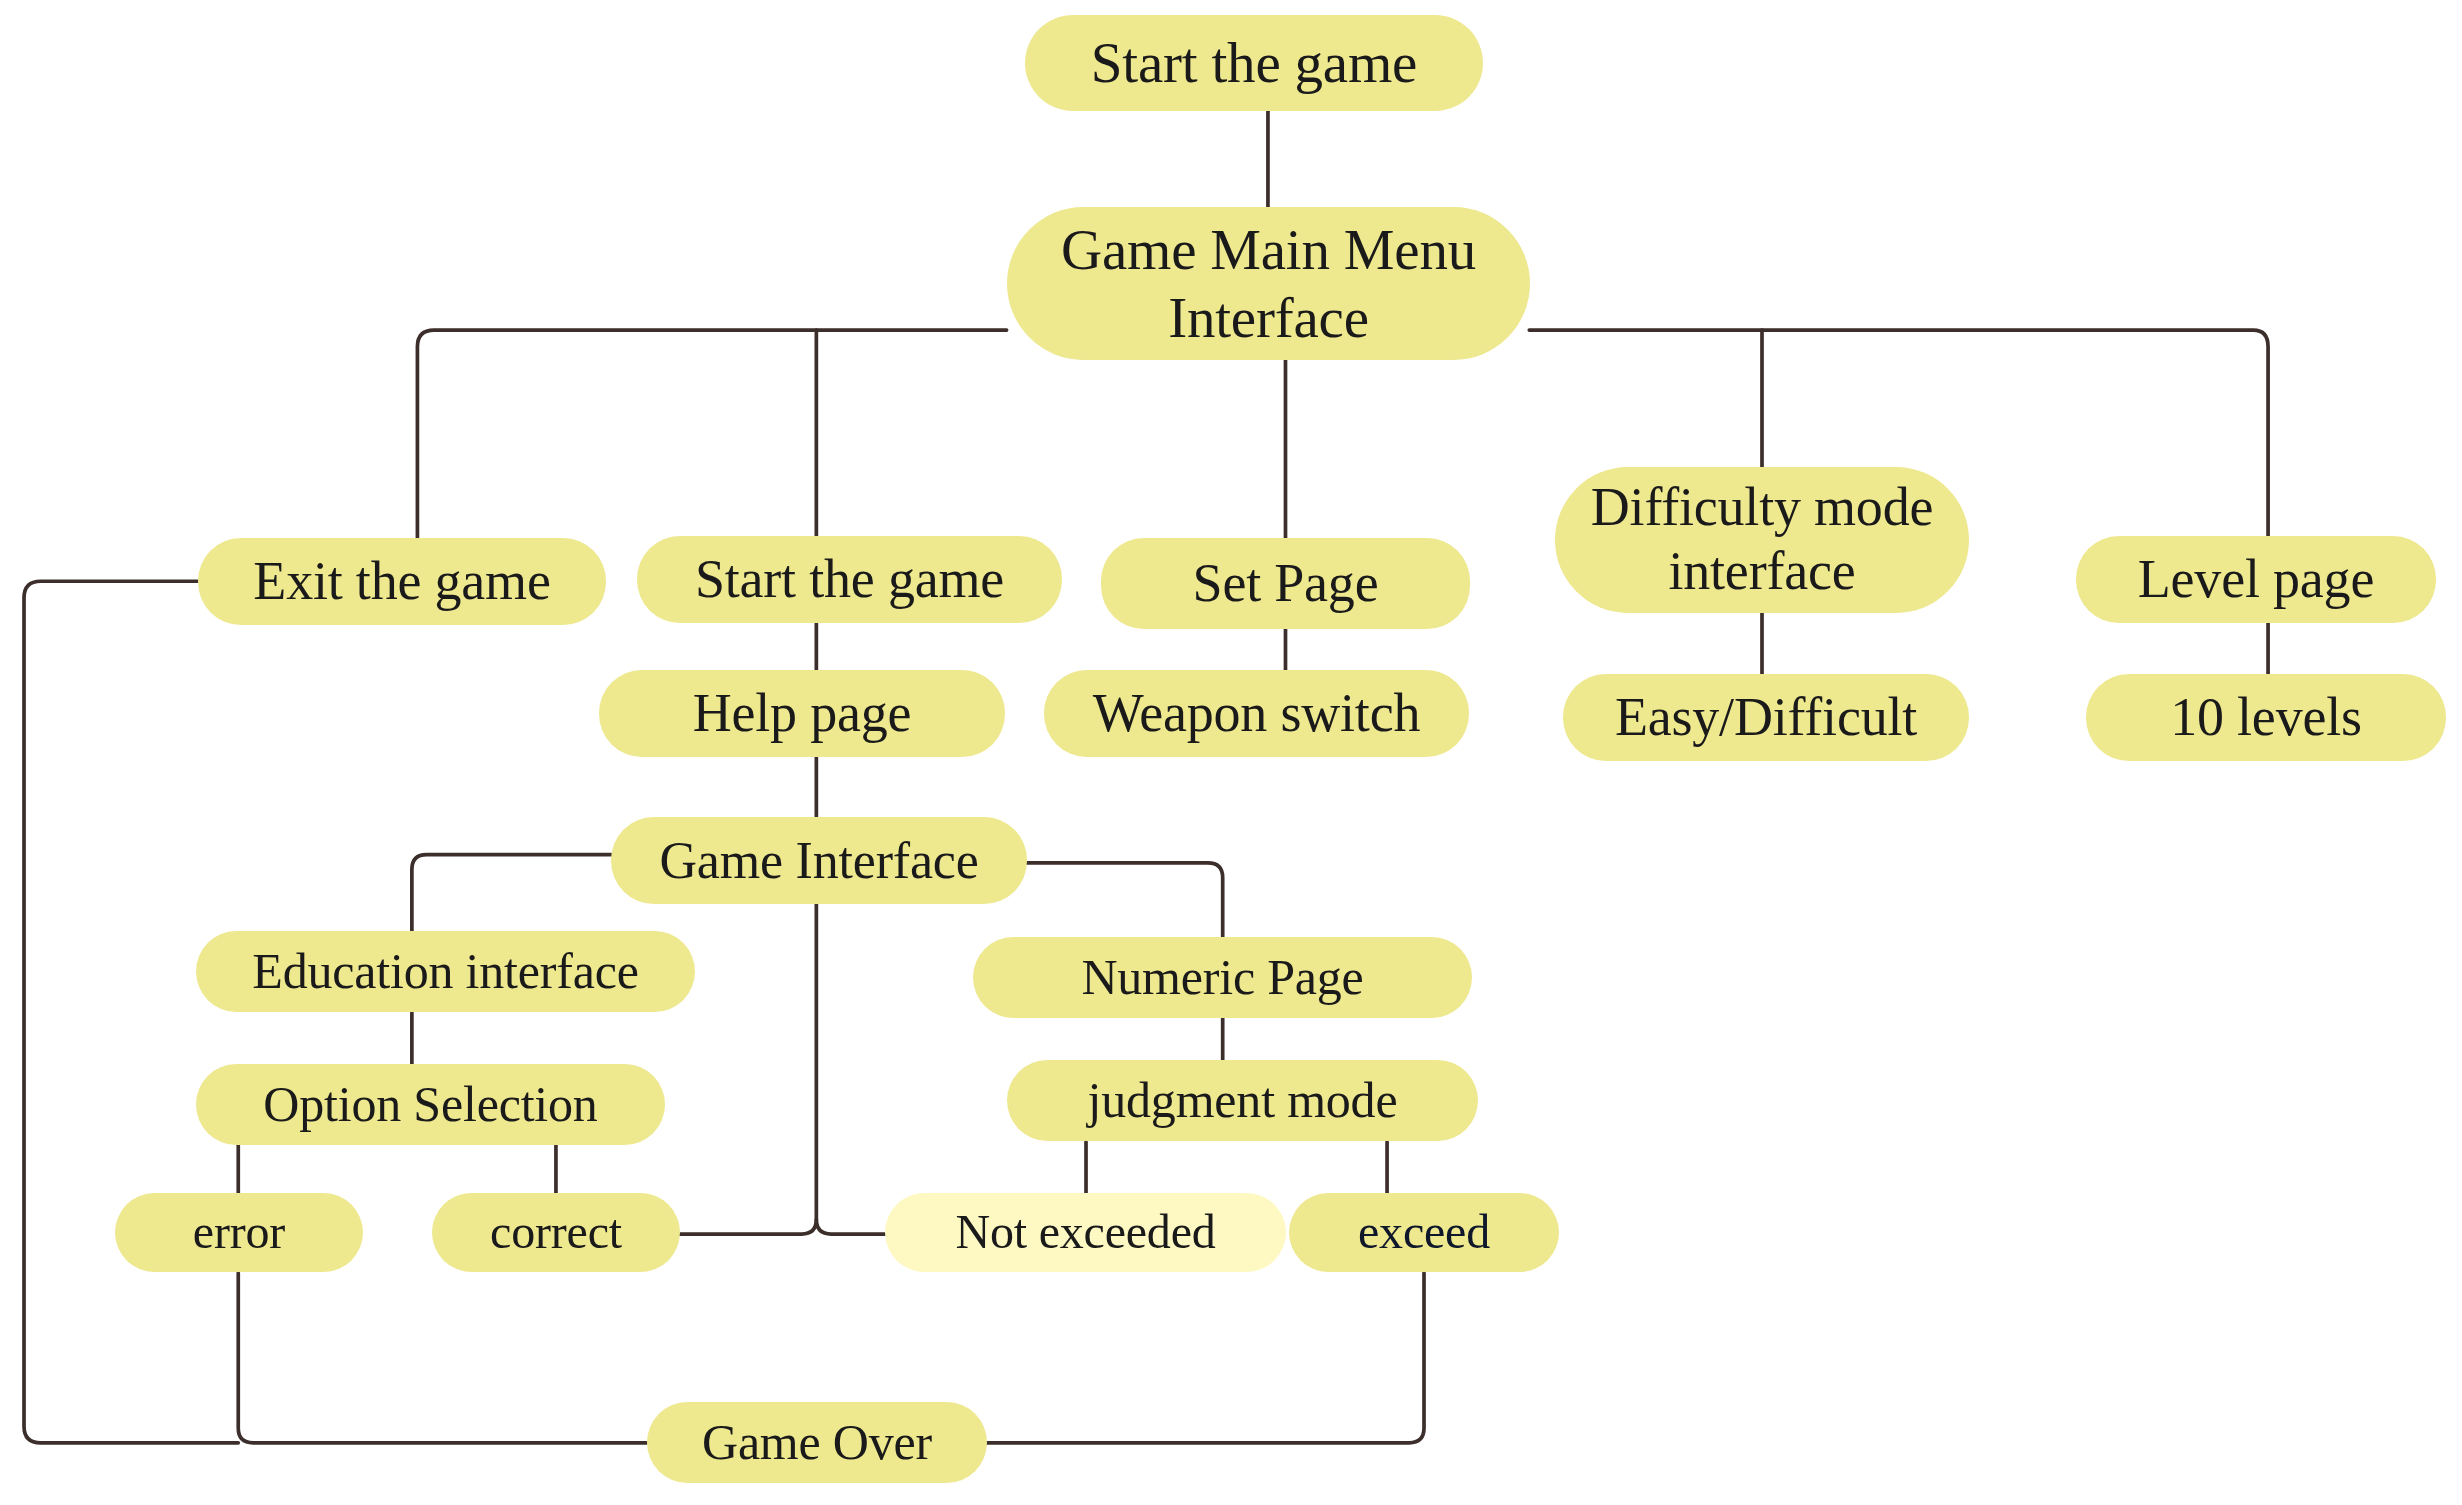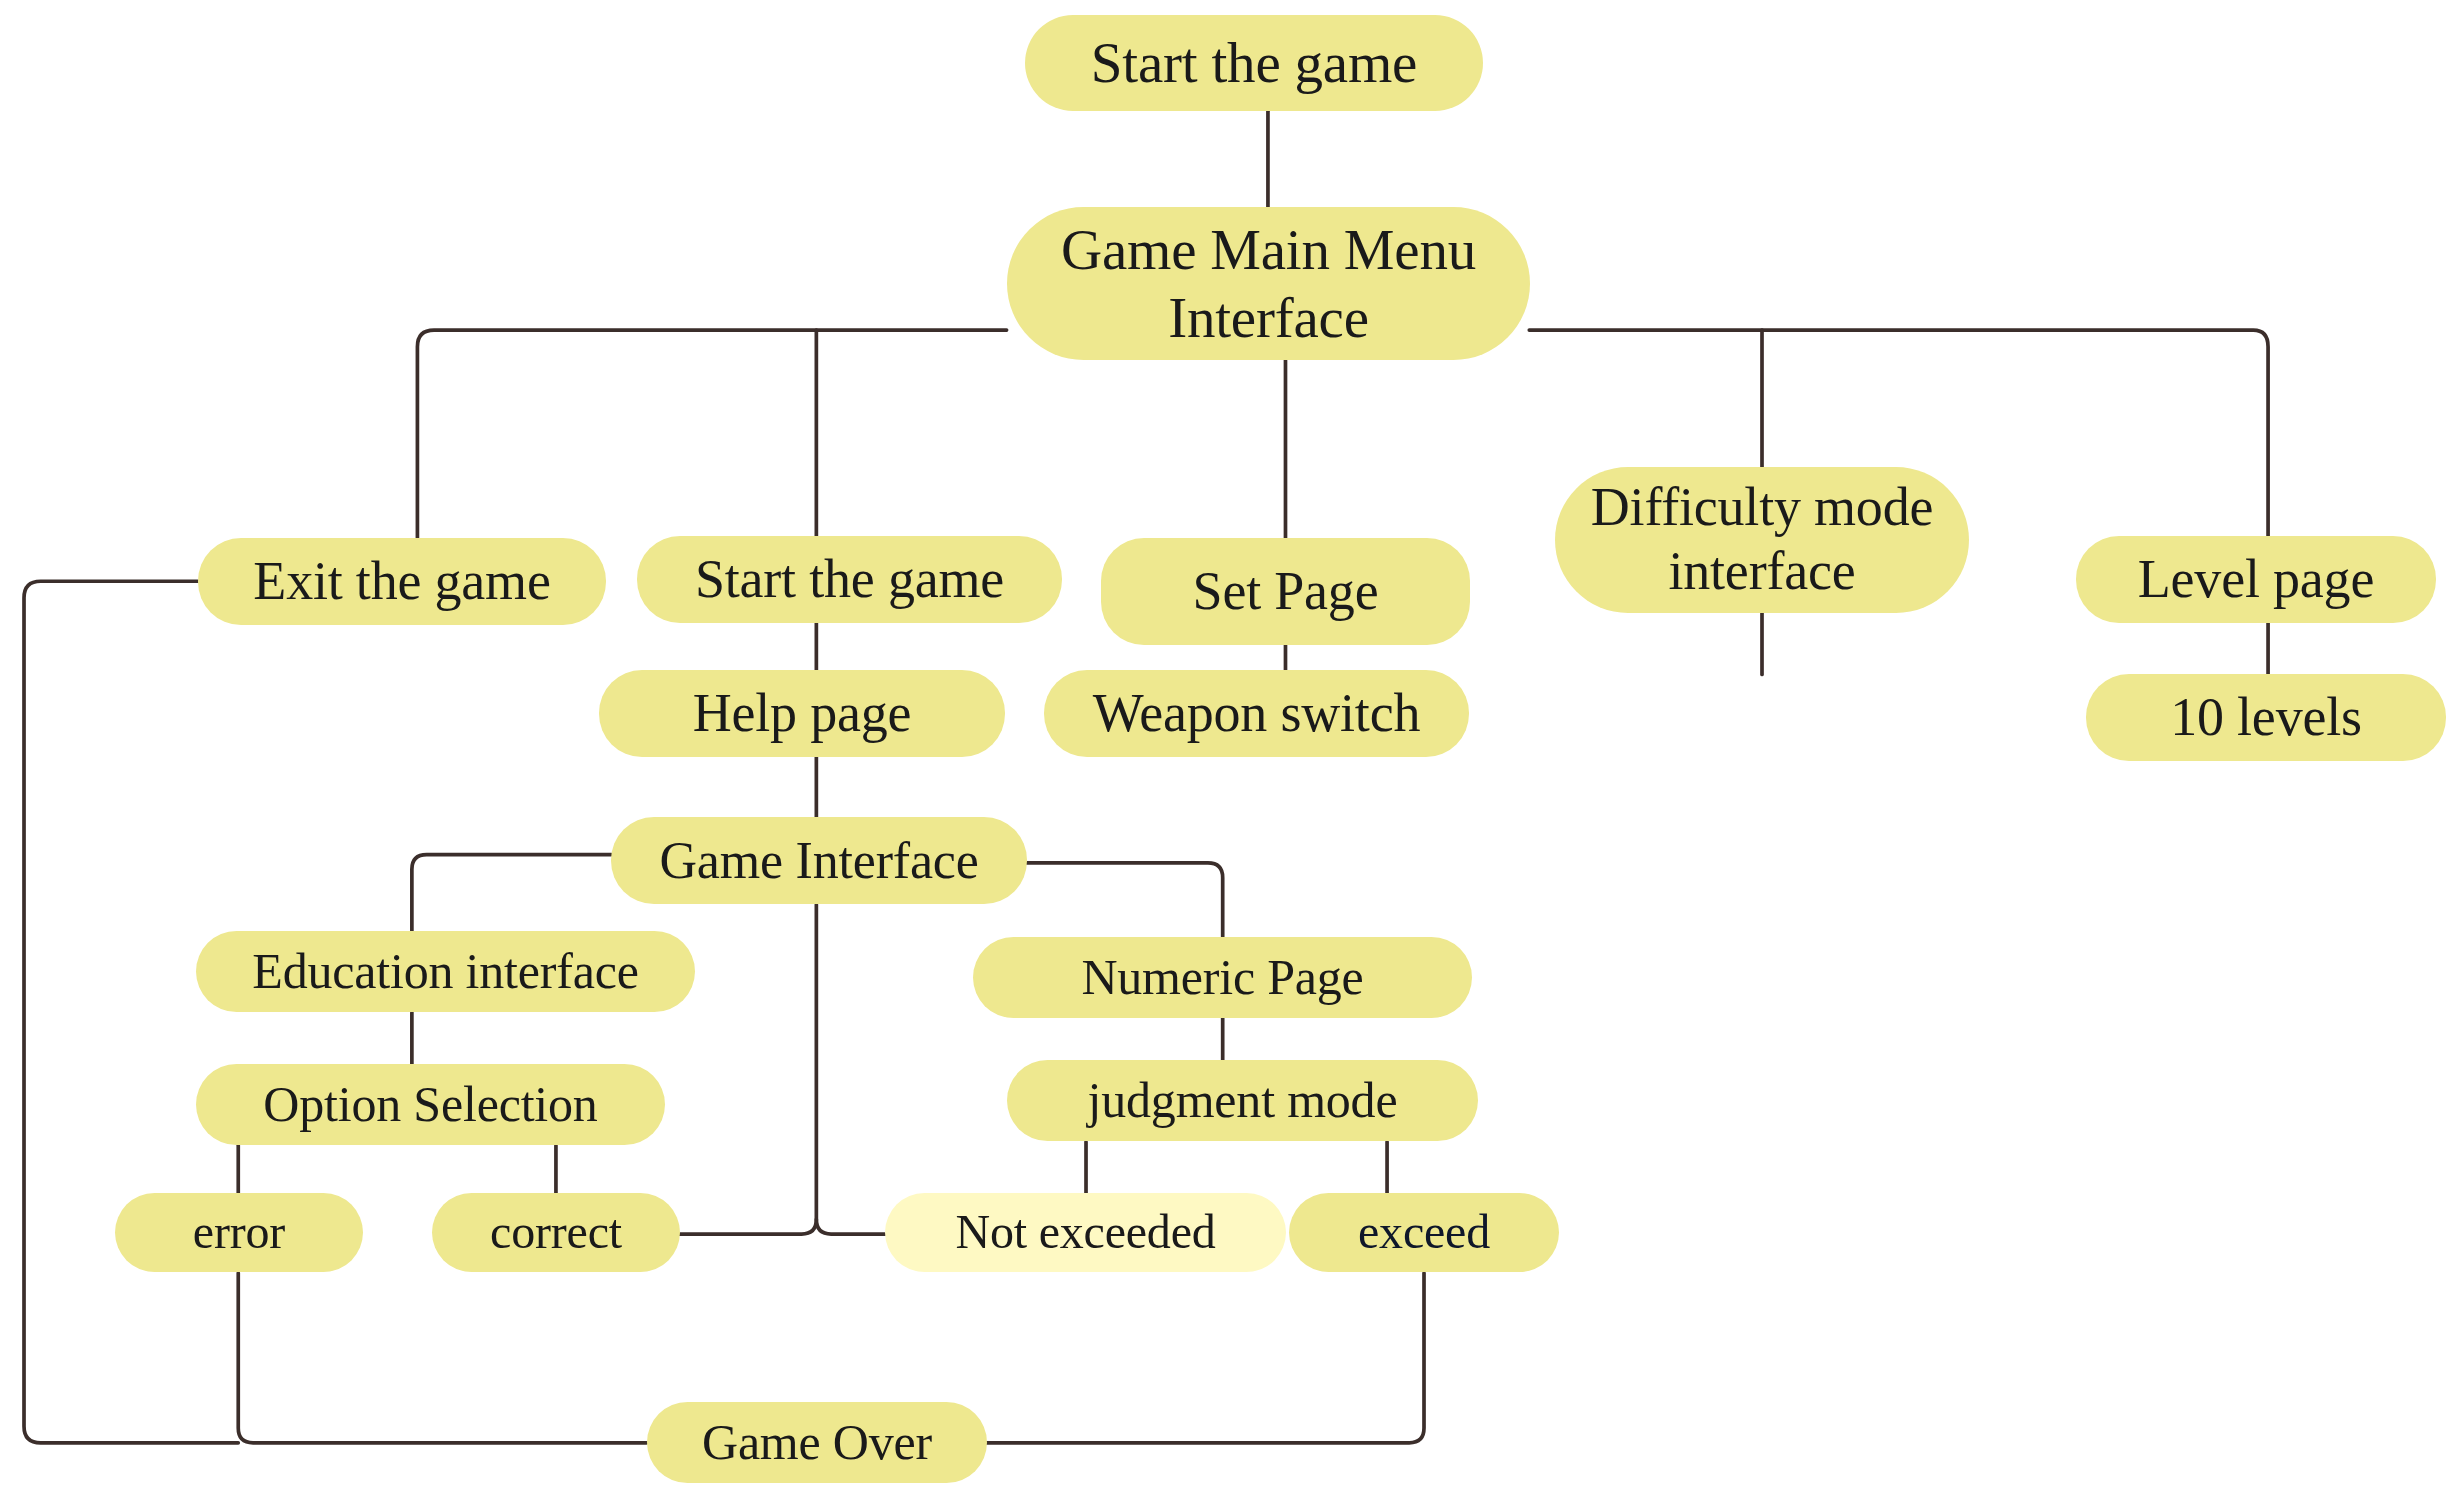--- a/index.html
+++ b/index.html
@@ -89,26 +89,27 @@
       <path d="M 214 629 L 44 629 Q 26 629 26 647 L 26 1544 Q 26 1562 44 1562 L 258 1562"></path>
 
     </g>
   </svg>
 
   <div class="node" style="left: 1025px; top: 14.8px; width: 458px; height: 96px; font-size: 57px; background: rgb(238, 232, 143); color: rgb(26, 26, 26); border-radius: 48px;">Start the game</div>
   <div class="node" style="left: 1007px; top: 207px; width: 523px; height: 153px; font-size: 57px; background: rgb(238, 232, 143); color: rgb(26, 26, 26); border-radius: 77px;">Game Main Menu
 Interface</div>
   <div class="node" style="left: 198px; top: 538px; width: 408px; height: 87px; font-size: 54px; background: rgb(238, 232, 143); color: rgb(26, 26, 26); border-radius: 43px;">Exit the game</div>
   <div class="node" style="left: 637px; top: 536px; width: 425px; height: 87px; font-size: 54px; background: rgb(238, 232, 143); color: rgb(26, 26, 26); border-radius: 43px;">Start the game</div>
-  <div class="node" style="left: 1101px; top: 538px; width: 369px; height: 107px; font-size: 54px; background: rgb(238, 232, 143); color: rgb(26, 26, 26); border-radius: 43px;">Set Page</div>
+  <div class="node" style="left: 1101px; top: 538px; width: 369px; height: 91px; font-size: 54px; background: rgb(238, 232, 143); color: rgb(26, 26, 26); border-radius: 43px;">Set Page</div>
   <div class="node" style="left: 1555px; top: 467px; width: 414px; height: 146px; font-size: 54px; background: rgb(238, 232, 143); color: rgb(26, 26, 26); border-radius: 73px;">Difficulty mode
 interface</div>
   <div class="node" style="left: 2076px; top: 536px; width: 360px; height: 87px; font-size: 54px; background: rgb(238, 232, 143); color: rgb(26, 26, 26); border-radius: 43px;">Level page</div>
   <div class="node" style="left: 599px; top: 670px; width: 406px; height: 87px; font-size: 54px; background: rgb(238, 232, 143); color: rgb(26, 26, 26); border-radius: 43px;">Help page</div>
   <div class="node" style="left: 1044px; top: 670px; width: 425px; height: 87px; font-size: 54px; background: rgb(238, 232, 143); color: rgb(26, 26, 26); border-radius: 43px;">Weapon switch</div>
+  <div class="node" style="left: 1563px; top: 674px; width: 406px; height: 87px; font-size: 54px; background: rgb(238, 232, 143); color: rgb(26, 26, 26); border-radius: 43px;">Easy/Difficult</div>
   <div class="node" style="left: 2086px; top: 674px; width: 360px; height: 87px; font-size: 54px; background: rgb(238, 232, 143); color: rgb(26, 26, 26); border-radius: 43px;">10 levels</div>
   <div class="node" style="left: 611px; top: 817px; width: 416px; height: 87px; font-size: 52px; background: rgb(238, 232, 143); color: rgb(26, 26, 26); border-radius: 43px;">Game Interface</div>
   <div class="node" style="left: 196px; top: 931px; width: 499px; height: 81px; font-size: 50px; background: rgb(238, 232, 143); color: rgb(26, 26, 26); border-radius: 41px;">Education interface</div>
   <div class="node" style="left: 973px; top: 937px; width: 499px; height: 81px; font-size: 50px; background: rgb(238, 232, 143); color: rgb(26, 26, 26); border-radius: 41px;">Numeric Page</div>
   <div class="node" style="left: 196px; top: 1064px; width: 469px; height: 81px; font-size: 50px; background: rgb(238, 232, 143); color: rgb(26, 26, 26); border-radius: 41px;">Option Selection</div>
   <div class="node" style="left: 1007px; top: 1060px; width: 471px; height: 81px; font-size: 50px; background: rgb(238, 232, 143); color: rgb(26, 26, 26); border-radius: 41px;">judgment mode</div>
   <div class="node" style="left: 115px; top: 1193px; width: 248px; height: 79px; font-size: 48px; background: rgb(238, 232, 143); color: rgb(26, 26, 26); border-radius: 40px;">error</div>
   <div class="node" style="left: 432px; top: 1193px; width: 248px; height: 79px; font-size: 48px; background: rgb(238, 232, 143); color: rgb(26, 26, 26); border-radius: 40px;">correct</div>
   <div class="node" style="left: 885px; top: 1193px; width: 401px; height: 79px; font-size: 48px; background: #fef9c3; color: rgb(26, 26, 26); border-radius: 40px;">Not exceeded</div>
   <div class="node" style="left: 1289px; top: 1193px; width: 270px; height: 79px; font-size: 48px; background: rgb(238, 232, 143); color: #0f172a; border-radius: 40px;">exceed</div>

